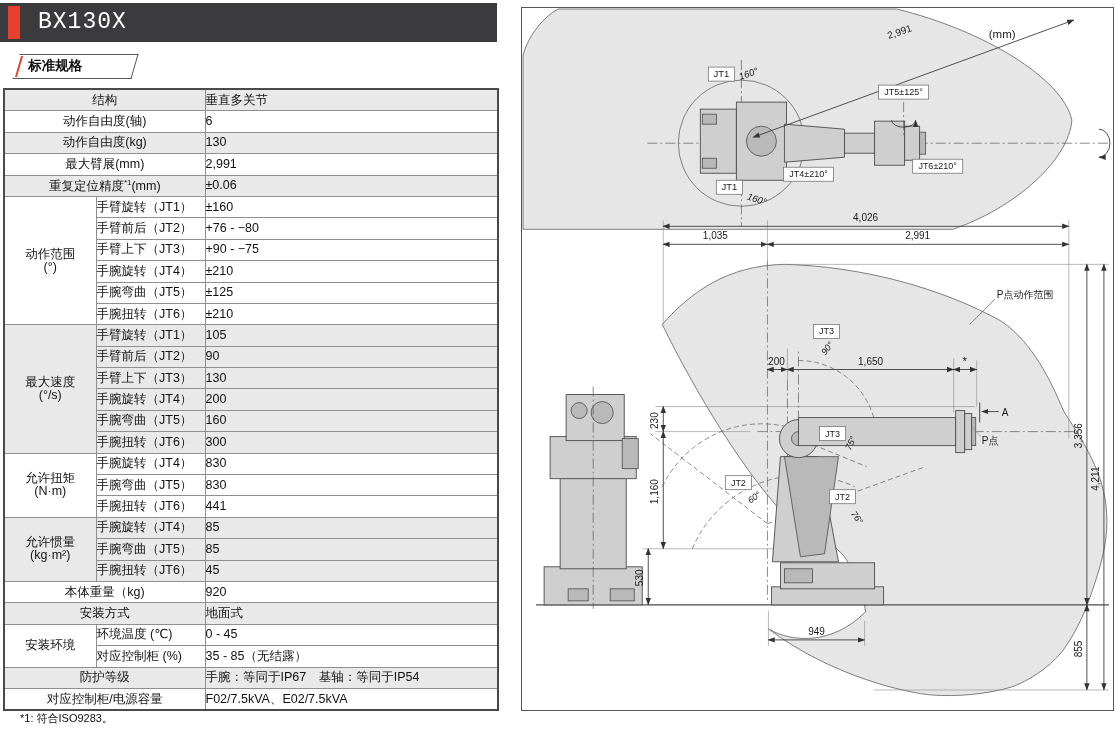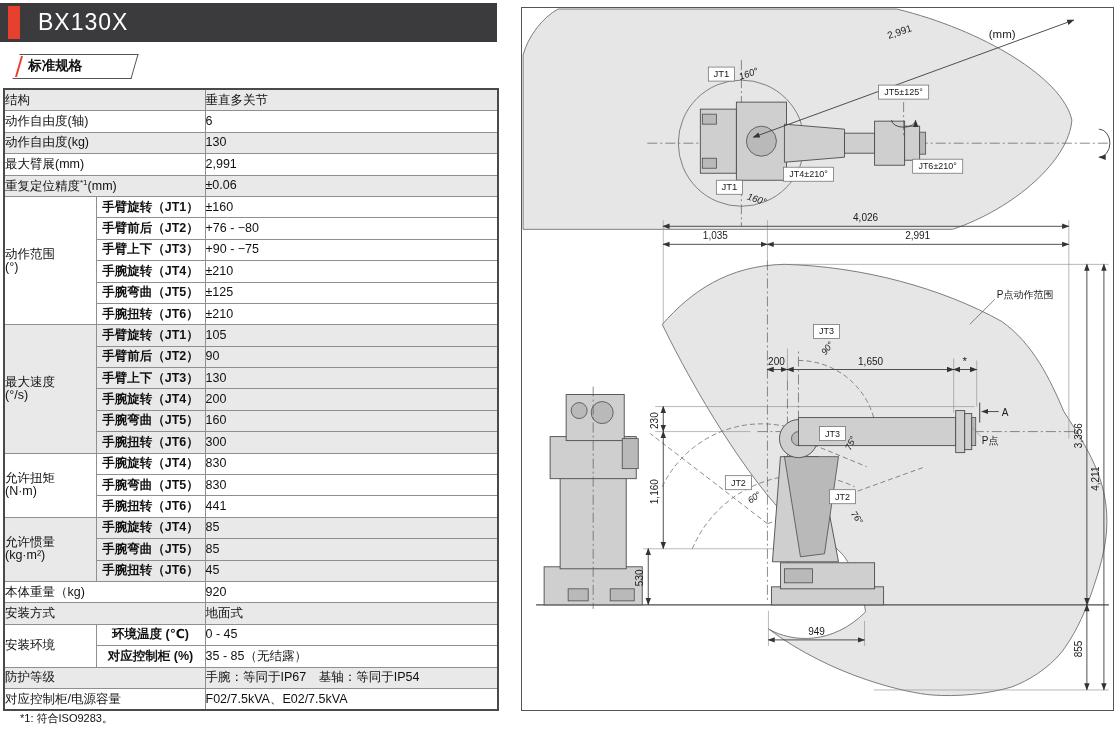--- a/index.html
+++ b/index.html
@@ -1,35 +1,35 @@
 <!DOCTYPE html>
 <html><head>
 <meta charset="utf-8">
 <style>
   html,body{margin:0;padding:0;background:#fff;}
   .page{position:relative;width:1116px;height:734px;background:#fff;overflow:hidden;
         font-family:"Liberation Sans","DejaVu Sans",sans-serif;color:#111;}
   
   .titlebar{position:absolute;left:0;top:3px;width:497px;height:39px;background:#3b3b3d;}
   .titlebar .redblock{position:absolute;left:8px;top:3px;width:12px;height:33px;background:#e8402e;}
-  .titlebar .model{position:absolute;left:38px;top:6px;color:#fff;font-size:23px;letter-spacing:1px;}
+  .titlebar .model{position:absolute;left:38px;top:6px;color:#fff;font-size:23px;letter-spacing:1px;font-family:Liberation Mono, monospace;}
   
   .tab{position:absolute;left:16px;top:54px;width:118px;height:23px;
        border-top:1px solid #555;border-right:1px solid #555;border-bottom:1px solid #555;
        transform:skewX(-16deg);background:#fff;}
   .tab .slash{position:absolute;left:2px;top:1px;bottom:1px;width:2px;background:#e8402e;}
   .tab .tabtext{display:block;transform:skewX(16deg);font-size:13.5px;font-weight:bold;
        line-height:22px;padding-left:12px;white-space:nowrap;}
   
   table.spec{position:absolute;left:3px;top:88px;width:494px;border-collapse:collapse;
        table-layout:fixed;border:2px solid #4a4a4a;}
   table.spec td{border:1px solid #8f8f8f;height:20.4px;padding:0 0 0 0;font-size:12.5px;
        line-height:1.05;vertical-align:middle;background:#fff;}
-  td.lbl,td.grp{text-align:left;padding-left:6px;}
-  td.sub{text-align:center;padding-left:8px;font-weight:bold;}
+  td.lbl,td.grp{text-align:center;padding-left:6px;}
+  td.sub{text-align:left;padding-left:8px;}
   td.val{text-align:left;}
   tr.shade td{background:#e9e9e9;}
   td sup{font-size:8px;}
   .footnote{position:absolute;left:20px;top:711px;font-size:11px;}
   
   .panel{position:absolute;left:521px;top:7px;width:593px;height:704px;
        border:1.5px solid #555;box-sizing:border-box;background:#fff;}
   .panel svg{position:absolute;left:0;top:0;width:100%;height:100%;}
   svg text{font-family:"Liberation Sans","DejaVu Sans",sans-serif;fill:#1a1a1a;}
   .env{fill:#e6e6e6;stroke:#717171;stroke-width:0.9;}

